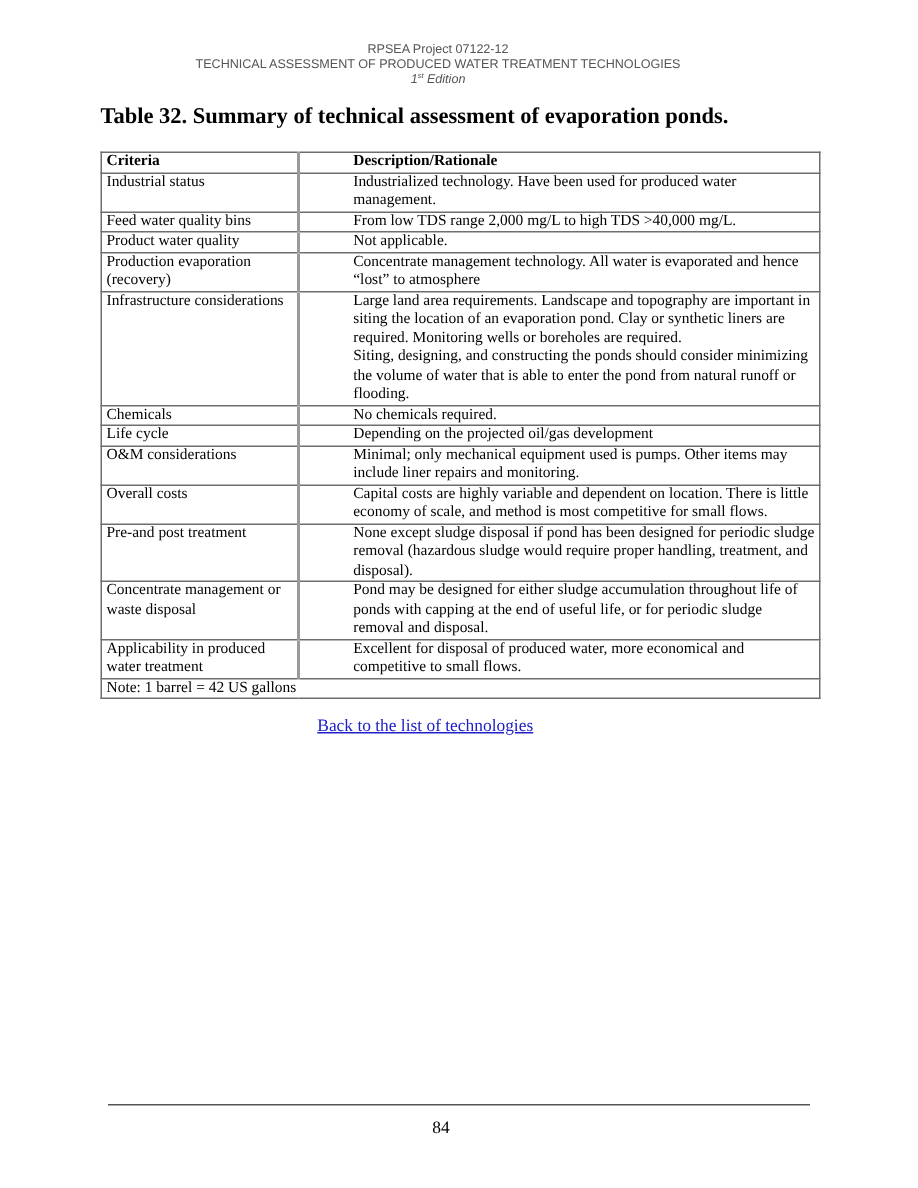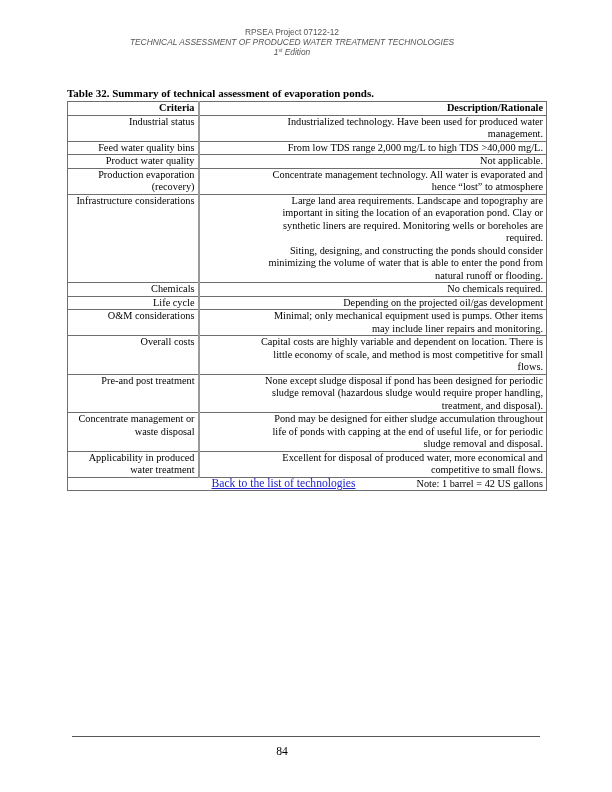--- a/index.html
+++ b/index.html
@@ -2,54 +2,54 @@
 <html><head>
 <meta charset="utf-8">
 <style>
   html, body { margin: 0; padding: 0; background: #ffffff; }
   body { width: 612px; height: 792px; position: relative; overflow: hidden; }
   .page-header {
     position: absolute; top: 27px; left: 0; width: 584px;
     text-align: center; font-family: "Liberation Sans", sans-serif;
     color: #555555; font-size: 8.4px; line-height: 10px;
   }
-  .page-header .doc-title { font-style: italic; }
+  .page-header .doc-title { }
   .page-header .edition { font-style: italic; }
   .page-header sup { font-size: 5px; vertical-align: 3px; line-height: 0; }
   .table-caption {
-    position: absolute; top: 87px; left: 67px;
+    position: absolute; top: 70px; left: 67px;
     font-family: "Liberation Serif", serif; font-weight: bold;
-    font-size: 11px; color: #000; white-space: nowrap;
+    font-size: 15px; color: #000; white-space: nowrap;
   }
   table.assess {
     position: absolute; top: 101px; left: 67px; width: 479px;
     border-collapse: collapse; table-layout: fixed;
     font-family: "Liberation Serif", serif; font-size: 10.3px;
     line-height: 12.5px; color: #000;
   }
   table.assess col.c1 { width: 131px; }
   table.assess col.c2 { width: 348px; }
   table.assess td, table.assess th {
     border: 1px solid #6e6e6e; padding: 0 3px 0 3px; vertical-align: top;
-    text-align: right; font-weight: normal;
+    text-align: left; font-weight: normal;
   }
   table.assess td.c2, table.assess th.c2 { border-left: 2px solid #9a9a9a; padding-left: 36px; }
   table.assess th { font-weight: bold; }
-  .desc-line { display: block; margin-left: 24px; }
+  .desc-line { display: block; }
   .link-wrap {
     position: absolute; top: 477px; left: 0; width: 567px; text-align: center;
     font-family: "Liberation Serif", serif; font-size: 11.6px;
   }
   .link-wrap a { color: #1a0dab; color: #2020c8; text-decoration: underline; }
   .footer-rule {
     position: absolute; top: 736px; left: 72px; width: 468px; height: 0;
     border-top: 1px solid #555; 
   }
   .page-number {
-    position: absolute; top: 745px; left: 0; width: 564px; text-align: center;
+    position: absolute; top: 745px; left: 12px; width: 564px; text-align: center;
     font-family: "Liberation Serif", serif; font-size: 11.6px; color: #000;
   }
 </style>
 </head>
 <body>
 
 <div class="page-header">
   <div>RPSEA Project 07122-12</div>
   <div class="doc-title">TECHNICAL ASSESSMENT OF PRODUCED WATER TREATMENT TECHNOLOGIES</div>
   <div class="edition"><span>1</span><sup>st</sup> <span>Edition</span></div>

